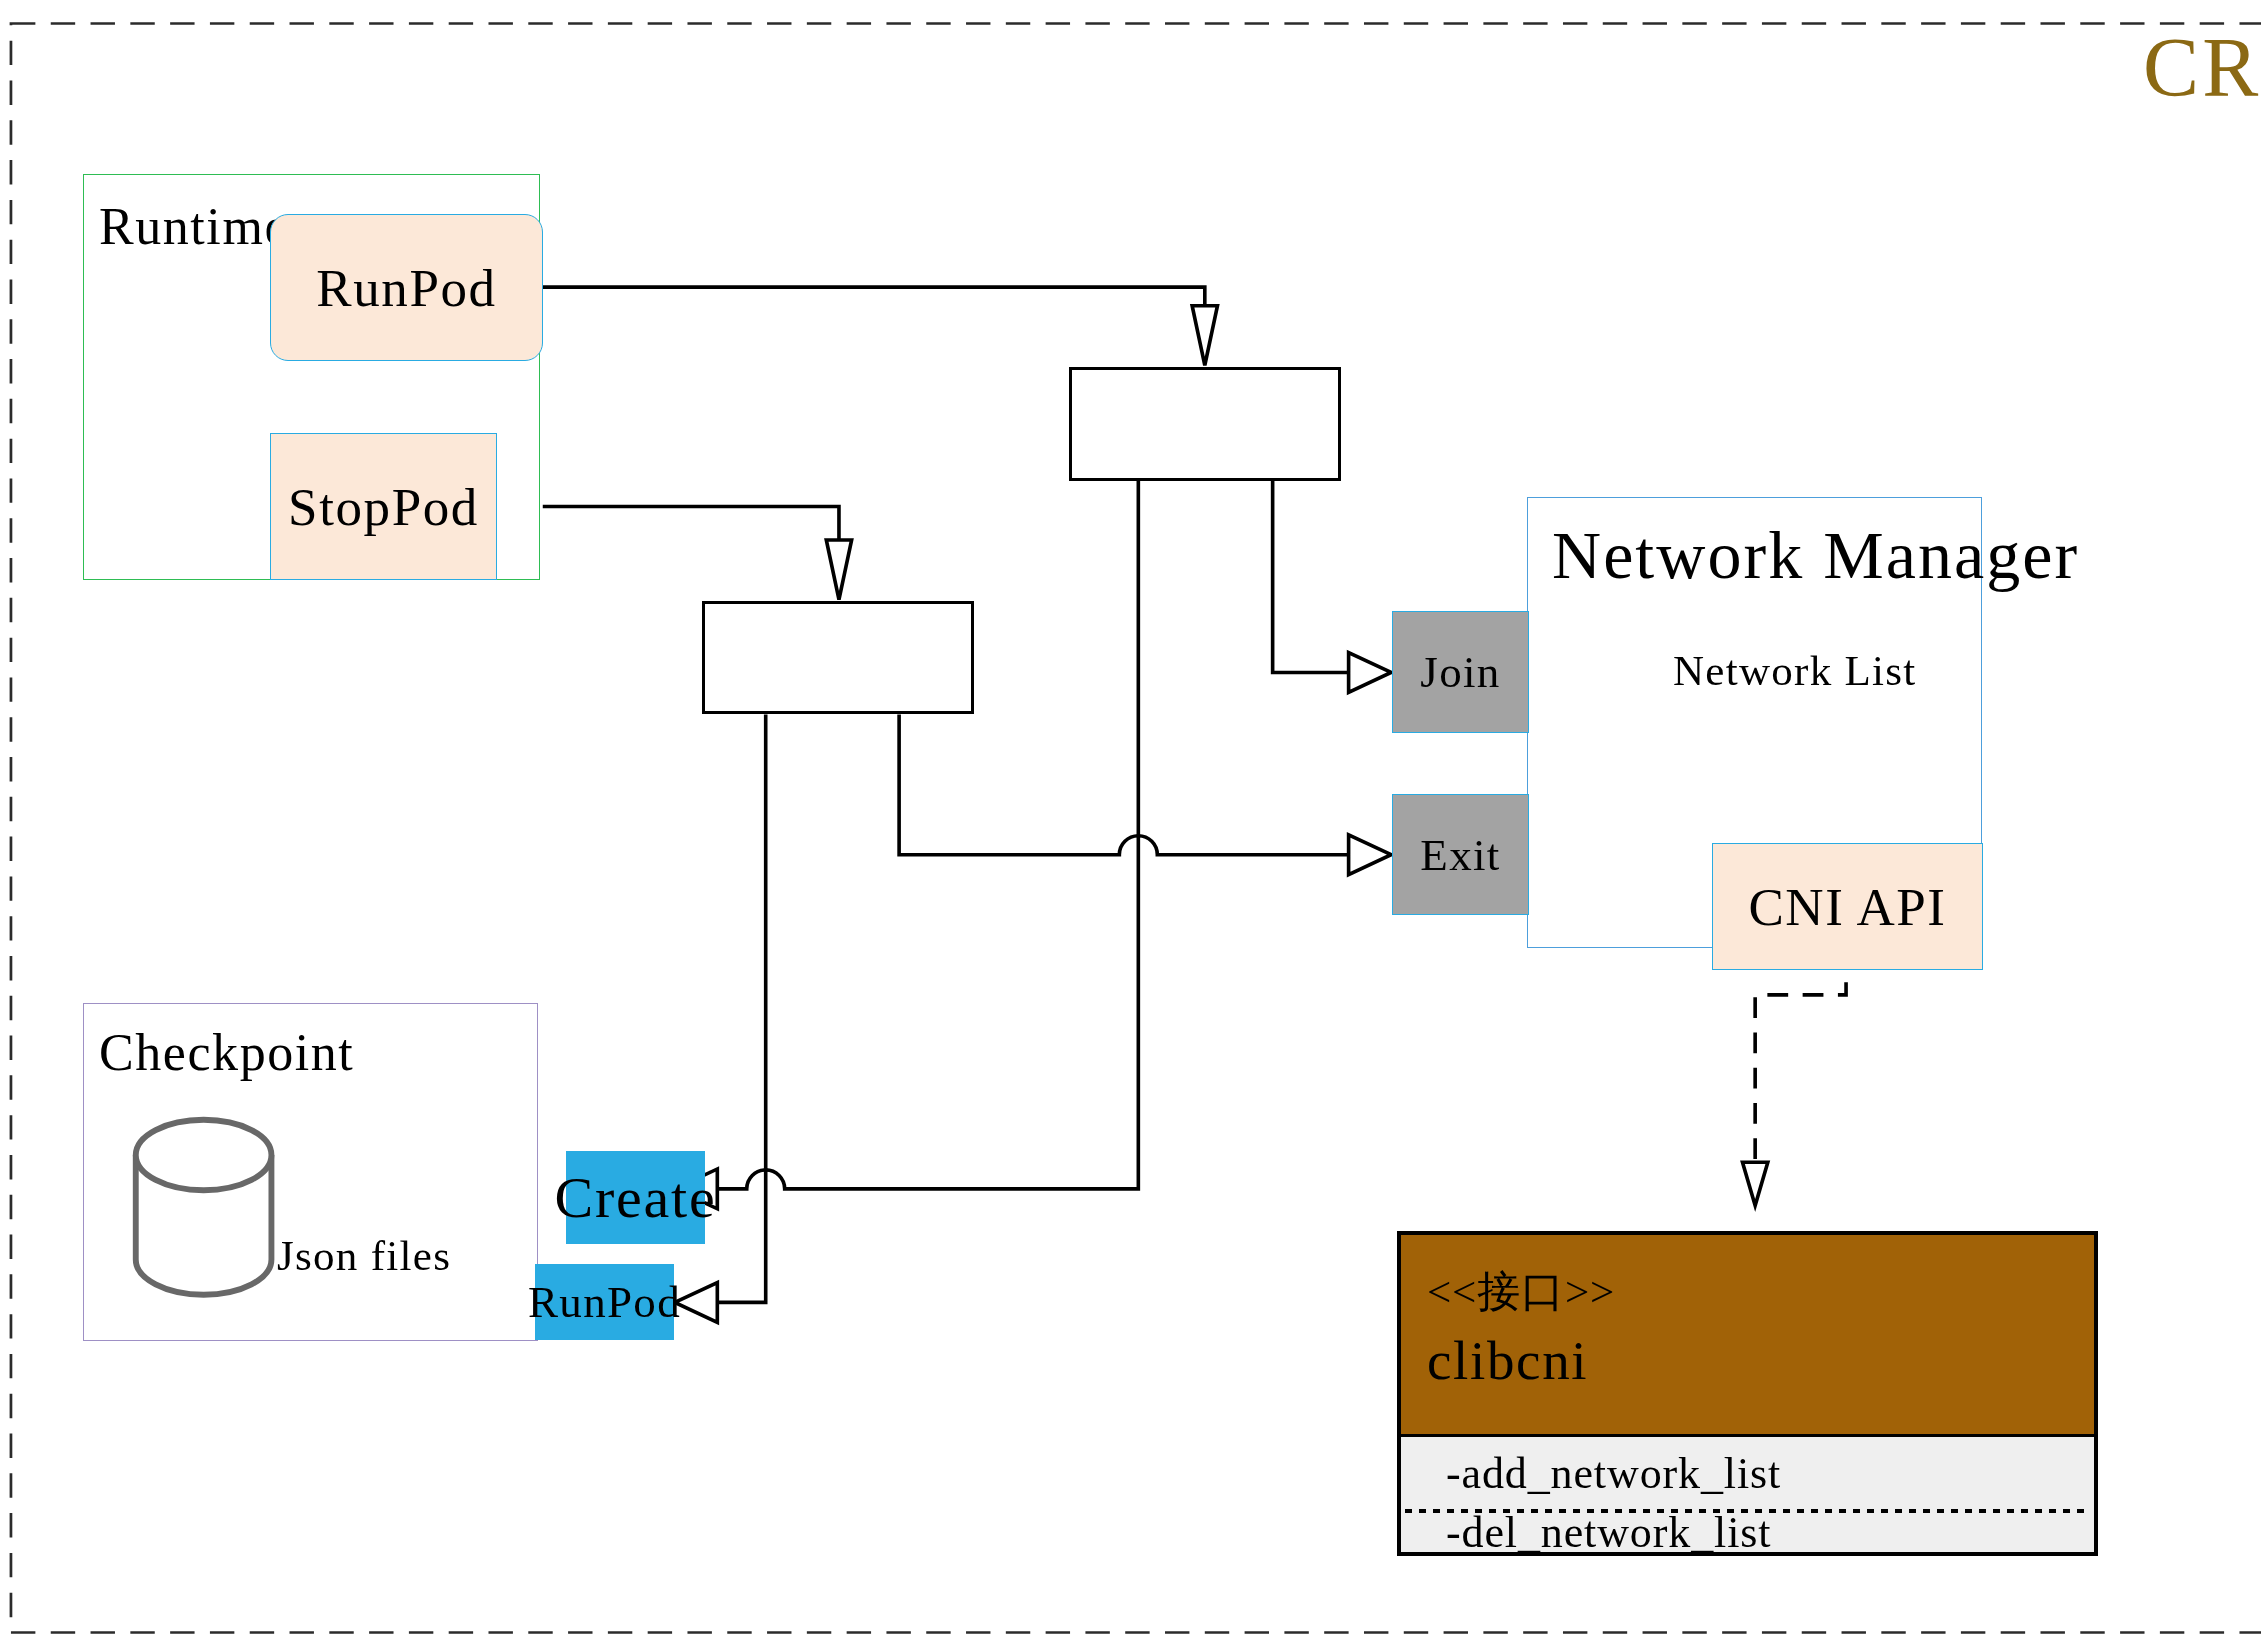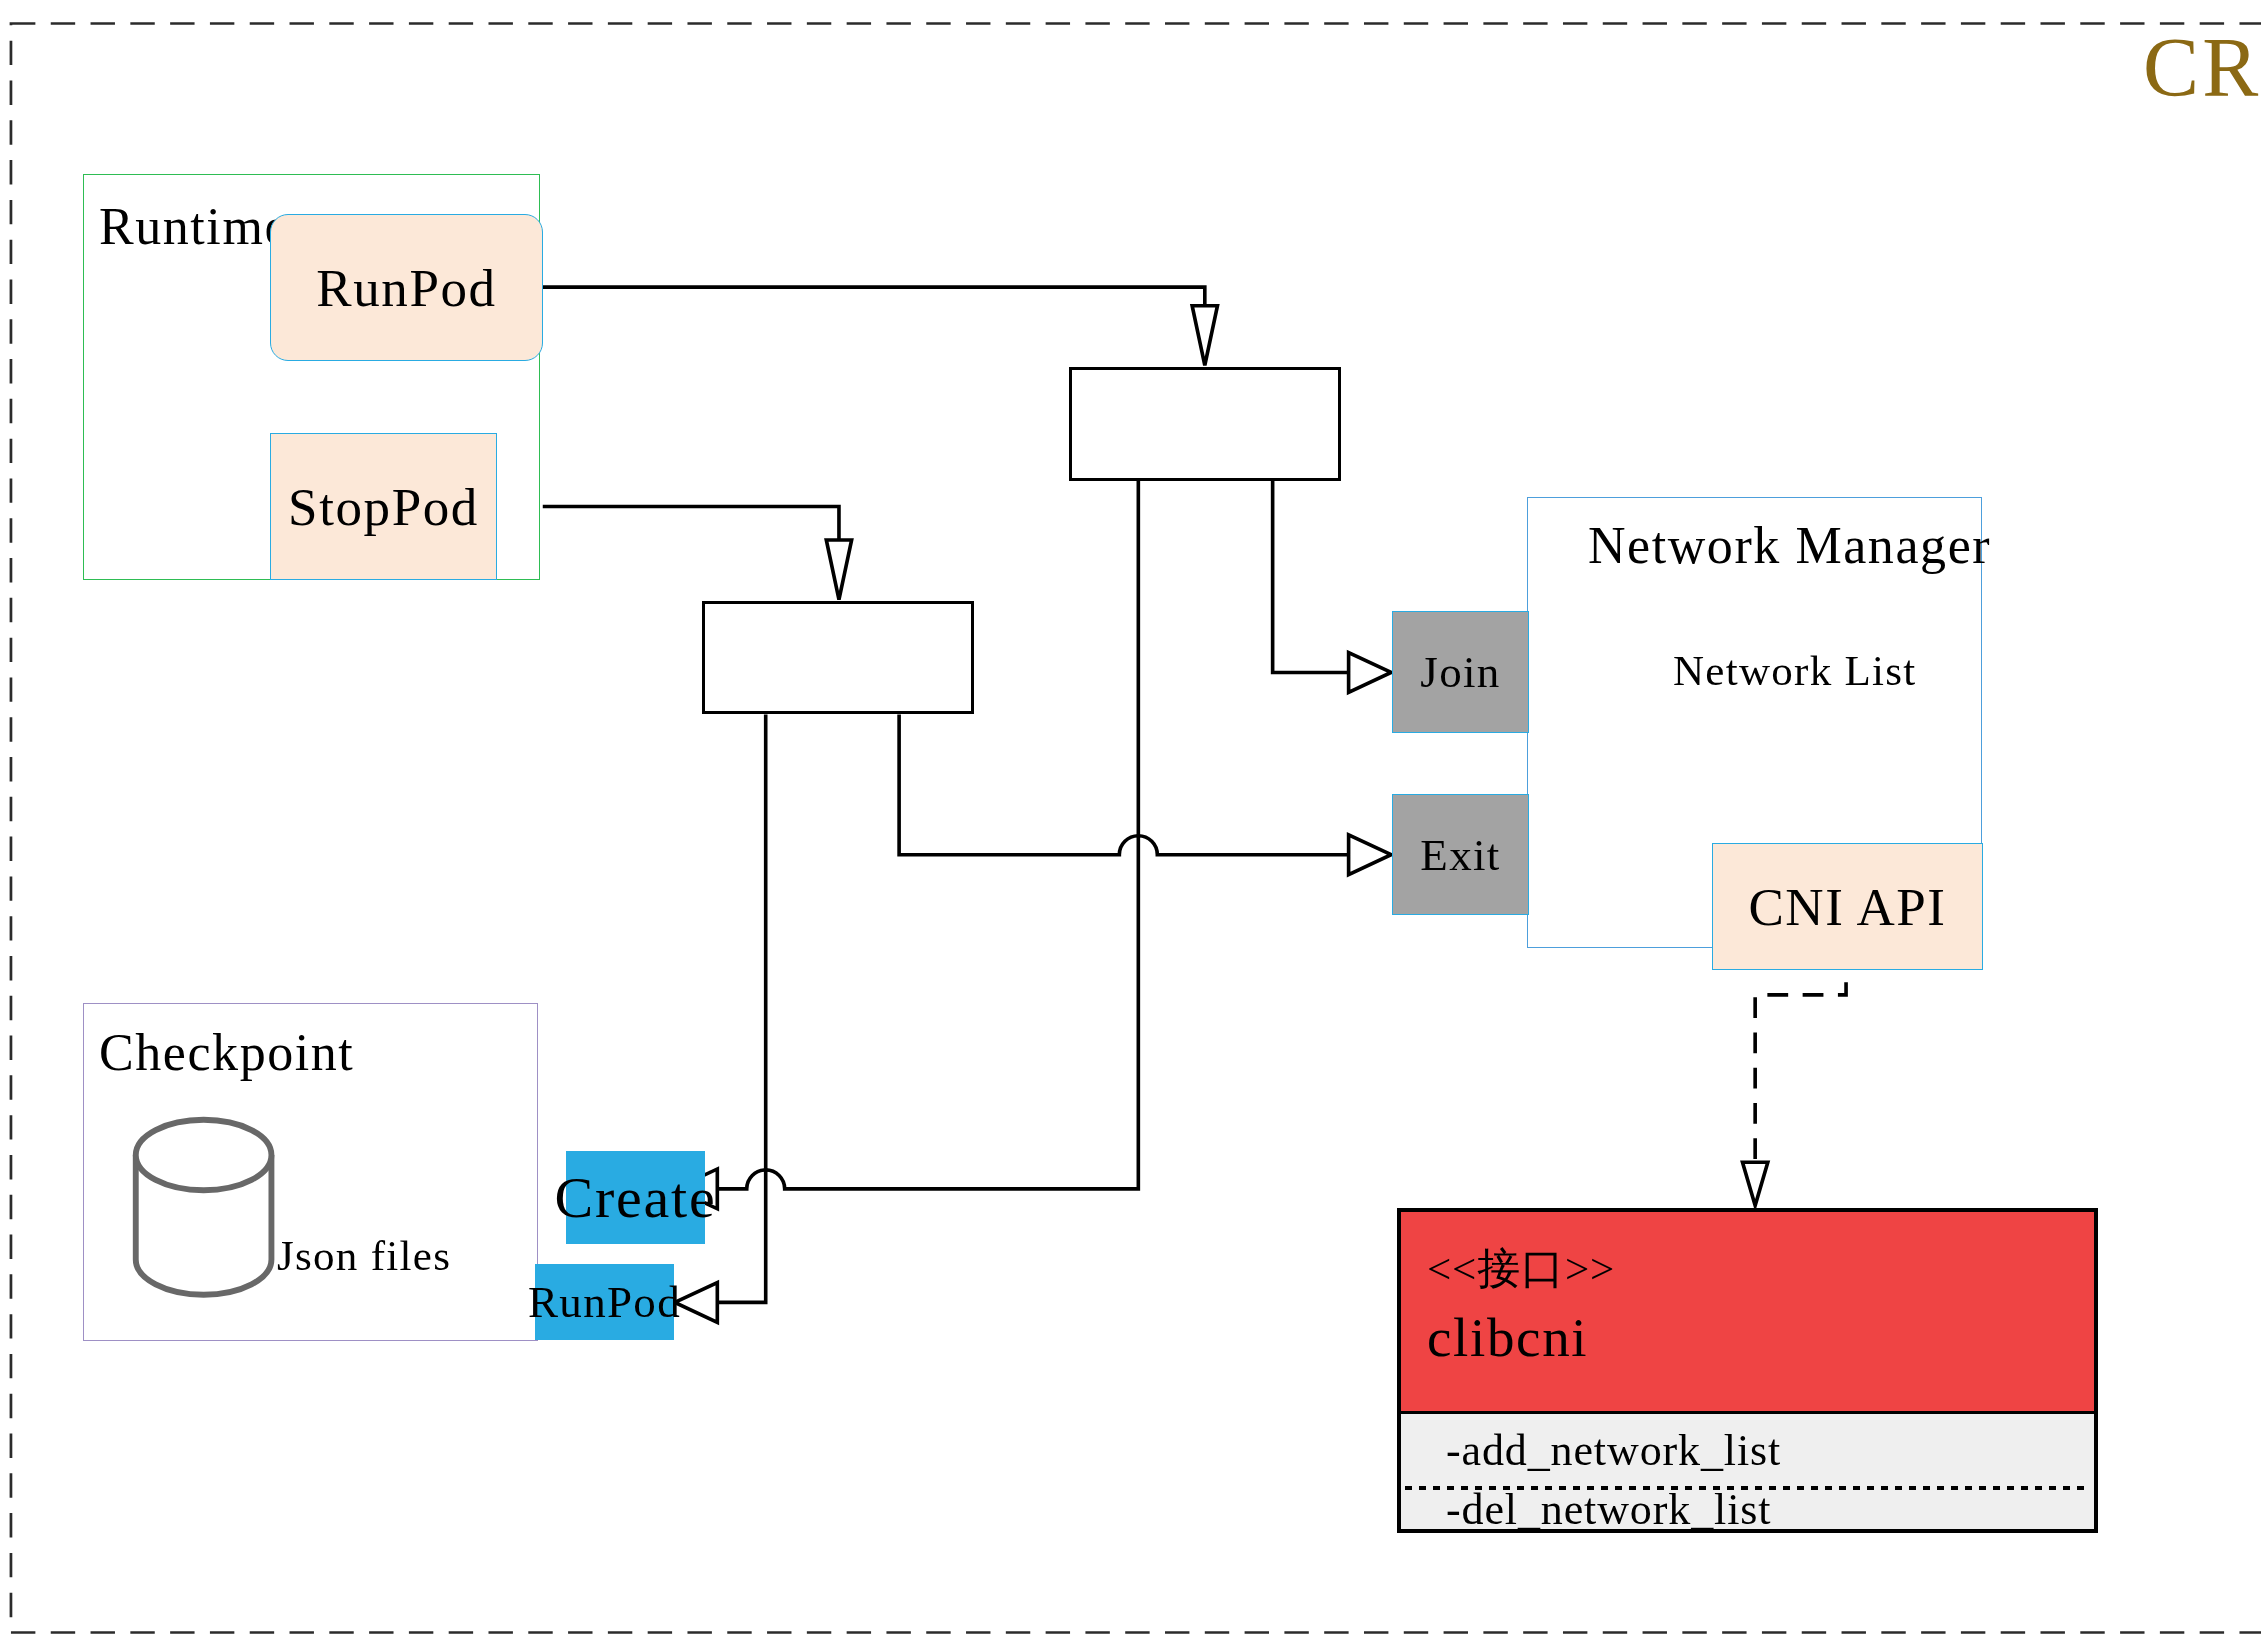--- a/index.html
+++ b/index.html
@@ -36,23 +36,24 @@
   #cri-label {
     position: absolute;
     top: 19px;
     right: 42px;
     font-size: 84px;
     letter-spacing: 0.04em;
     color: #8B6914;
     z-index: 3;
   }
   #uml-box {
-    background: #ef4444;
+    background: #a16207;
     border: 4.1px solid #000;
     z-index: 2;
+    margin-top: 23px;
   }
   #uml-methods {
     position: absolute;
     left: 0; right: 0; bottom: 0;
     height: 118px;
     background: #EFEFEF;
     border-top: 3.6px solid #000;
     box-sizing: border-box;
   }
   #uml-method-add {
@@ -151,21 +152,21 @@
   <div class="abs plainlabel" style="left:277px; top:1231px; font-size:43px;">Json files</div>
 
   <div class="abs btn bluebtn" style="left:566px; top:1151px; width:139px; height:93px; font-size:58px;">
     <span>Create</span>
   </div>
   <div class="abs btn bluebtn" style="left:535px; top:1264px; width:139px; height:76px; font-size:45px;">
     <span>RunPod</span>
   </div>
 
   <div class="abs frame" style="left:1527px; top:497px; width:455px; height:451px; border:1.8px solid #4D9FDC; background:#fff; z-index:2;"></div>
-  <div class="frame-title" style="left:1552px; top:516px; font-size:52px;margin-left:36px;">Network Manager</div>
+  <div class="frame-title" style="left:1552px; top:516px; font-size:68px;">Network Manager</div>
   <div class="abs plainlabel" style="left:1673px; top:646px; font-size:43px; z-index:3;">Network List</div>
 
   <div class="abs btn greenbtn" style="left:1392px; top:611px; width:137px; height:122px; font-size:45px;">
     <span>Join</span>
   </div>
   <div class="abs btn greenbtn" style="left:1392px; top:794px; width:137px; height:121px; font-size:45px;">
     <span>Exit</span>
   </div>
 
   <div class="abs btn peach" style="left:1712px; top:843px; width:271px; height:127px; font-size:53px; z-index:4;">

